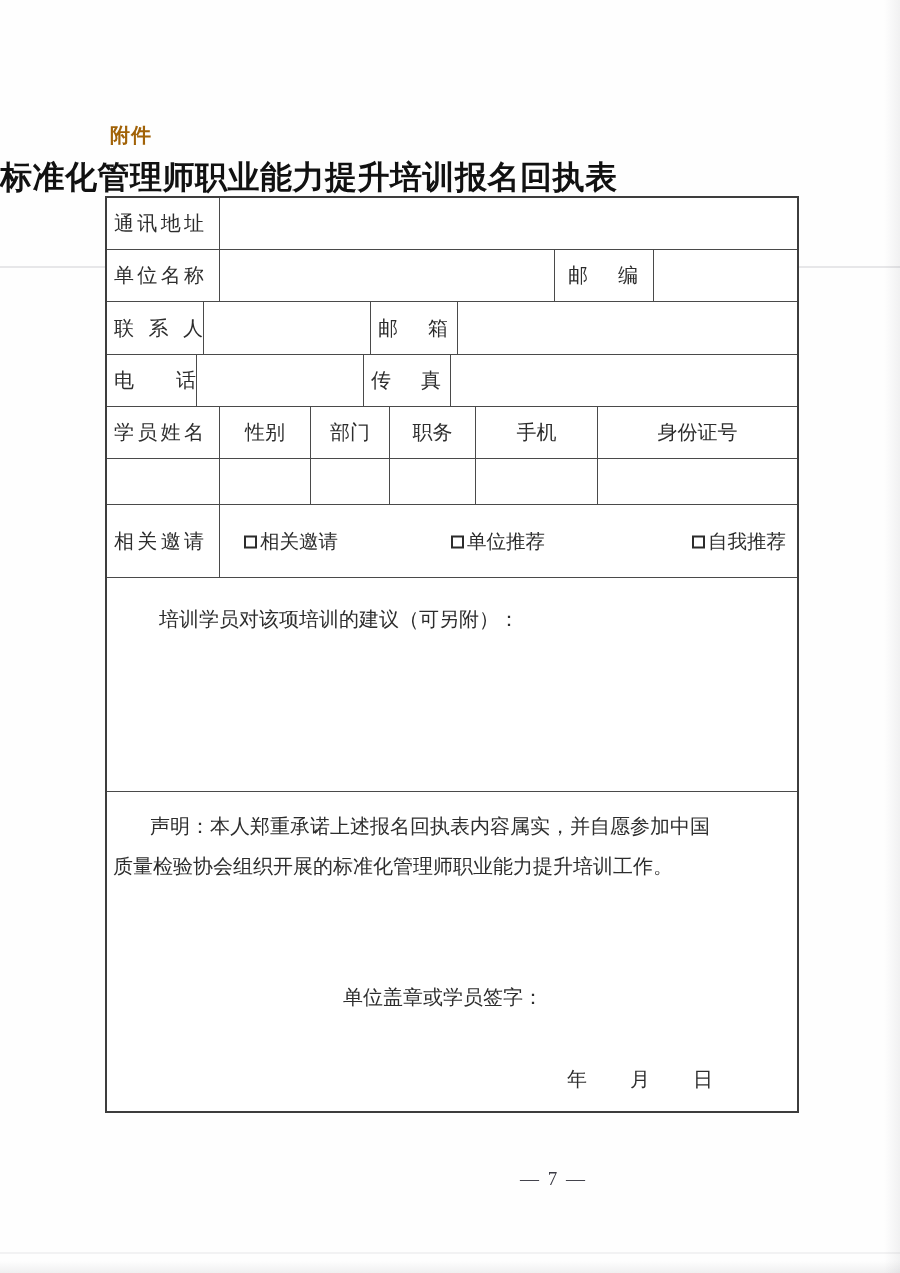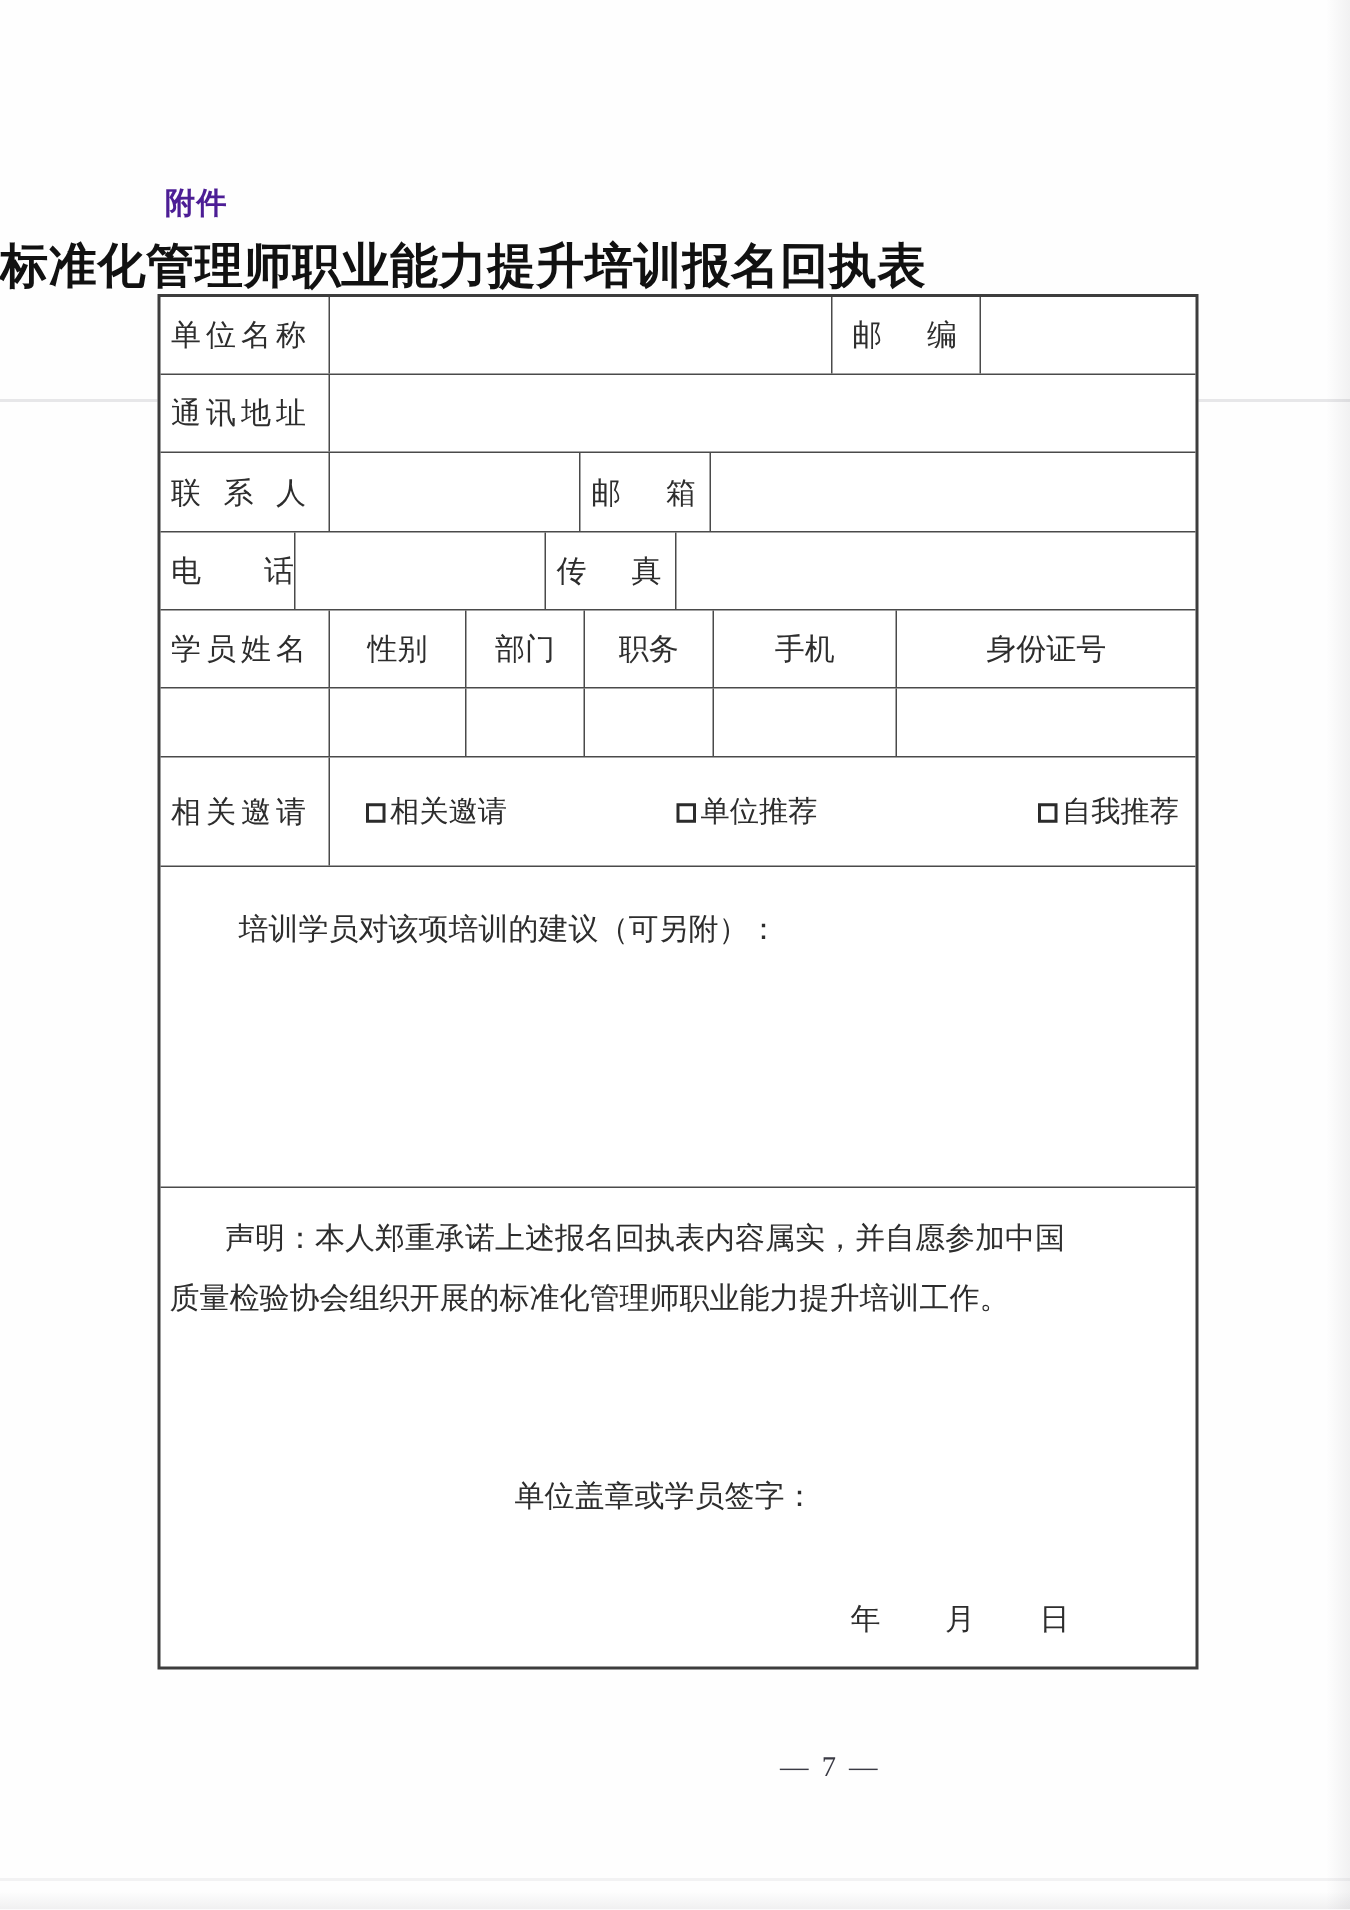--- a/index.html
+++ b/index.html
@@ -15,21 +15,21 @@
   .scan-line { position:absolute; left:0; width:900px; height:2px;
     background:rgba(150,150,158,0.22); z-index:0; }
   .scan-edge-right { position:absolute; top:0; right:0; width:16px; height:1273px;
     background:linear-gradient(to right, rgba(0,0,0,0), rgba(70,70,80,0.07)); z-index:4; }
   .scan-edge-bottom { position:absolute; left:0; bottom:0; width:900px; height:12px;
     background:linear-gradient(to bottom, rgba(0,0,0,0), rgba(70,70,80,0.08)); z-index:4; }
 
   .attachment {
     position:absolute; left:110px; top:122px;
     font-family:"Liberation Sans","DejaVu Sans",sans-serif;
-    font-weight:bold; font-size:20px; color:#4c1d95; letter-spacing:1px;
+    font-weight:bold; font-size:20px; color:#a16207; letter-spacing:1px;
   }
   .title {
     position:absolute; left:0; top:156px; width:900px; text-align:left;
     font-family:"Liberation Sans","DejaVu Sans",sans-serif;
     font-weight:bold; font-size:32px; color:#111; letter-spacing:0.5px;
   }
 
   .form-table {
     position:absolute; left:105px; top:196px; width:694px; height:917px;
     border:2px solid #3d3d3d; background:#fff; z-index:2;
@@ -71,38 +71,38 @@
   <div class="scan-edge-right"></div>
   <div class="scan-edge-bottom"></div>
 
   <div class="attachment">附件</div>
   <div class="title">标准化管理师职业能力提升培训报名回执表</div>
 
   <div class="form-table">
 
     <div class="row" style="height:52px">
       <div class="cell label-cell" style="width:113px">
+        <span class="jlabel">通讯地址</span>
+      </div>
+      <div class="cell last"></div>
+    </div>
+
+    <div class="row" style="height:52px">
+      <div class="cell label-cell" style="width:113px">
         <span class="jlabel">单位名称</span>
       </div>
       <div class="cell" style="width:335px"></div>
       <div class="cell" style="width:99px">
         <span class="jlabel-sm">邮编</span>
       </div>
       <div class="cell last"></div>
     </div>
 
-    <div class="row" style="height:52px">
-      <div class="cell label-cell" style="width:113px">
-        <span class="jlabel">通讯地址</span>
-      </div>
-      <div class="cell last"></div>
-    </div>
-
     <div class="row" style="height:53px">
-      <div class="cell label-cell" style="width:113px">
+      <div class="cell label-cell" style="width:97px">
         <span class="jlabel">联系人</span>
       </div>
       <div class="cell" style="width:167px"></div>
       <div class="cell" style="width:87px">
         <span class="jlabel-sm2">邮箱</span>
       </div>
       <div class="cell last"></div>
     </div>
 
     <div class="row" style="height:52px">

